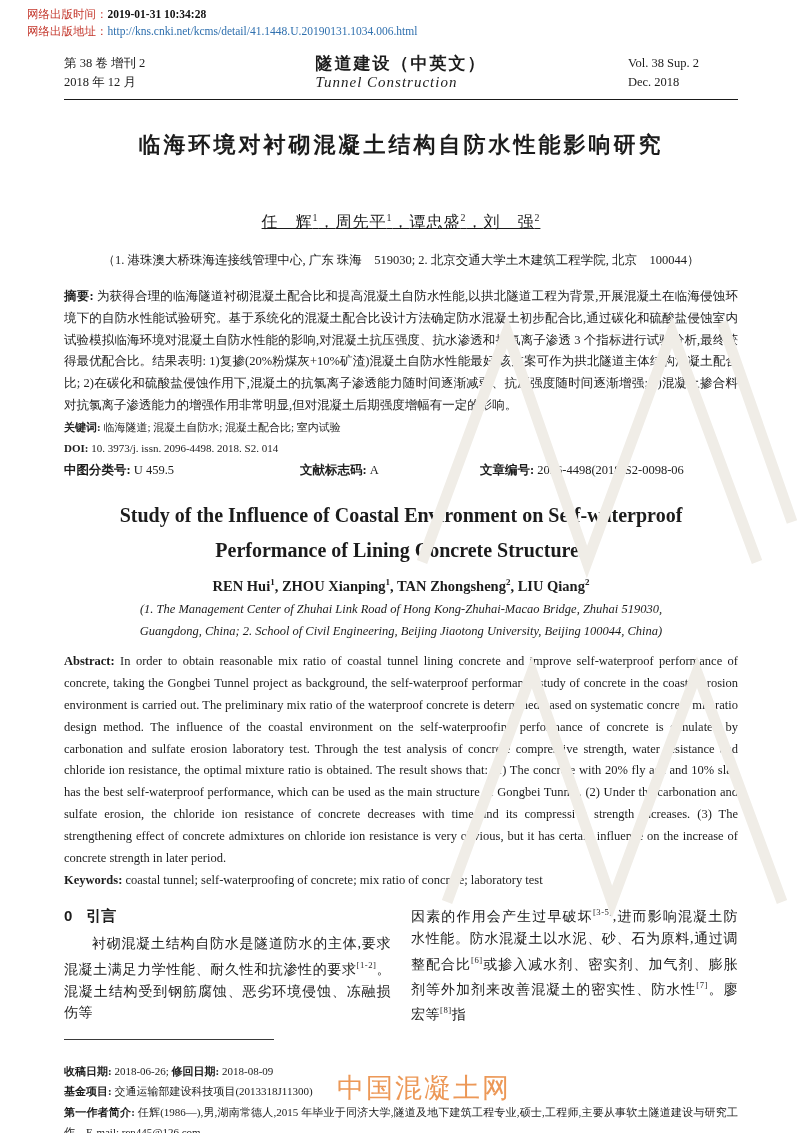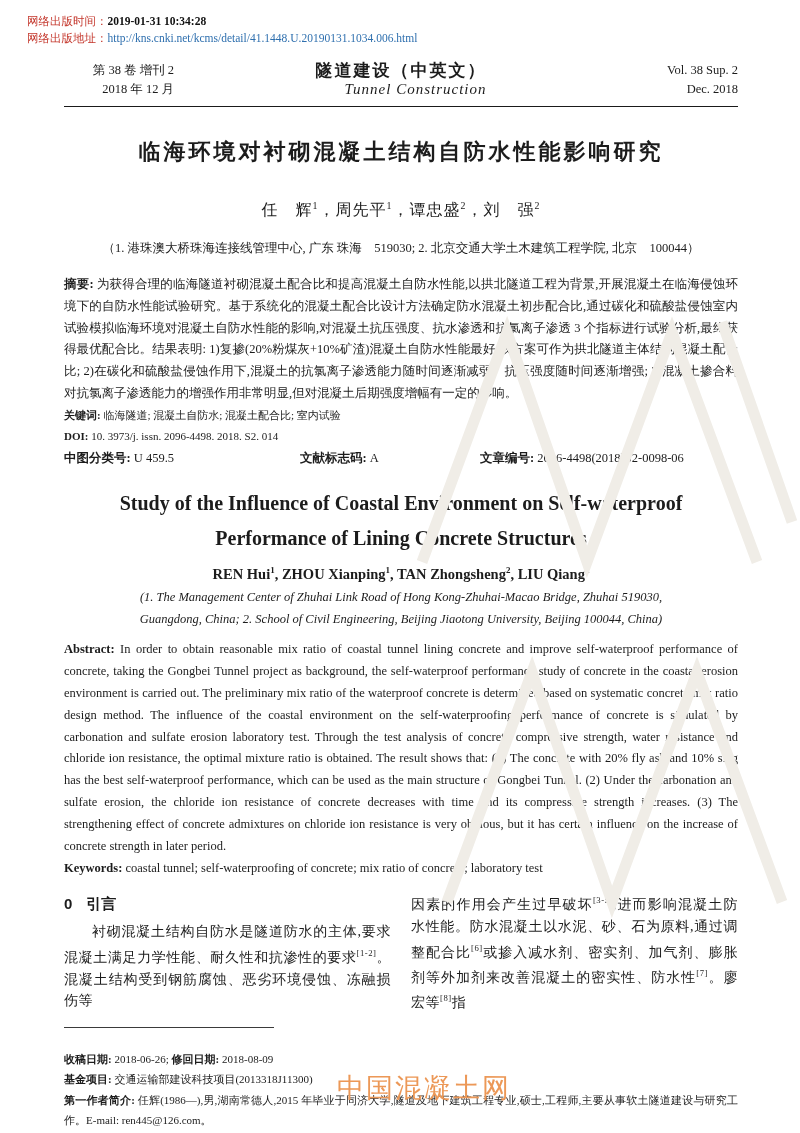--- a/index.html
+++ b/index.html
@@ -1,39 +1,39 @@
 <!DOCTYPE html>
 <html><head>
 <meta charset="utf-8">
 <style>
   html,body { margin:0; padding:0; background:#ffffff; }
   .page {
     position:relative; width:800px; height:1133px; box-sizing:border-box;
     margin:0 auto; background:#ffffff; overflow:hidden;
-    padding:13px 62px 0 64px; color:#1c1c1c;
+    padding:6px 62px 0 64px; color:#1c1c1c;
     font-family:"Liberation Serif","DejaVu Serif",serif;
   }
   
   .bgwm { position:absolute; top:262px; left:392px; width:410px; height:680px; pointer-events:none; }
   
   .meta { margin-left:-37px; font-size:11.5px; line-height:16.5px; }
   .meta .lbl { color:#c4372c; }
   .meta .val { font-weight:bold; color:#111; }
   .meta .url { color:#2e6fae; text-decoration:none; }
   
   .jheader { display:flex; justify-content:space-between; align-items:center;
-             margin-top:15px; font-size:12.5px; line-height:19px; text-align:right; }
+             margin-top:15px; font-size:12.5px; line-height:19px; text-align:left; }
   .jleft, .jright { min-width:110px; }
   .jtitle-cn { font-size:17px; font-weight:bold; letter-spacing:2px; }
   .jtitle-en { font-size:15px; font-style:italic; letter-spacing:1px; }
   .header-rule { border:none; border-top:1.5px solid #1a1a1a; margin:7px 0 0 0; }
   
   .cn-title { margin:30px 0 0 0; text-align:center; font-size:22px; font-weight:bold;
               letter-spacing:3px; font-family:"Liberation Sans","DejaVu Sans",sans-serif; }
-  .cn-authors { margin-top:33px; text-align:center; font-size:16px; letter-spacing:1px; }
+  .cn-authors { margin-top:52px; text-align:center; font-size:16px; letter-spacing:1px;text-decoration:underline; }
   sup { font-size:62%; }
   .cn-affil { margin-top:19px; text-align:center; font-size:12.5px; }
   
   .cn-abstract { margin:17px 0 0 0; font-size:12.5px; line-height:21.7px; text-align:justify; }
   .blabel { font-weight:bold; }
   .kv { margin:0; font-size:11px; line-height:21.7px; }
   .clc-row { display:flex; font-size:12.5px; line-height:21.7px; }
   .clc-row .c1 { flex:0 0 236px; }
   .clc-row .c2 { flex:0 0 180px; }
   

